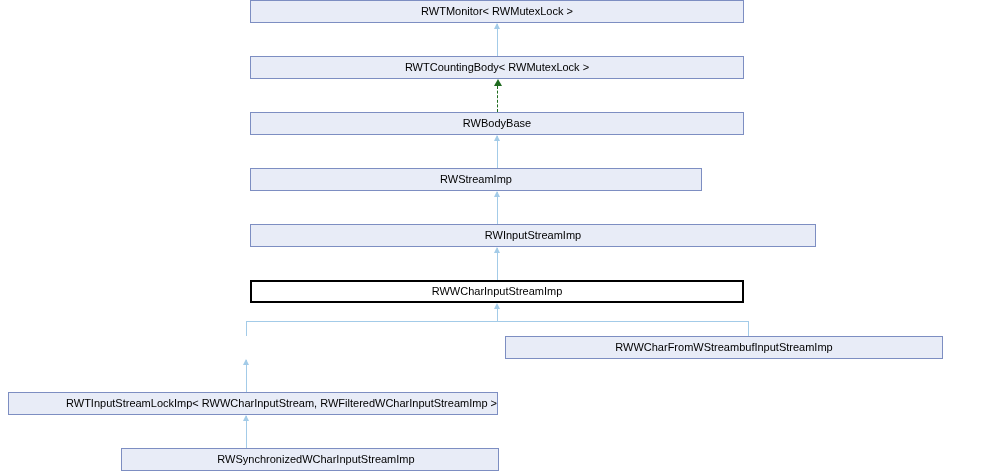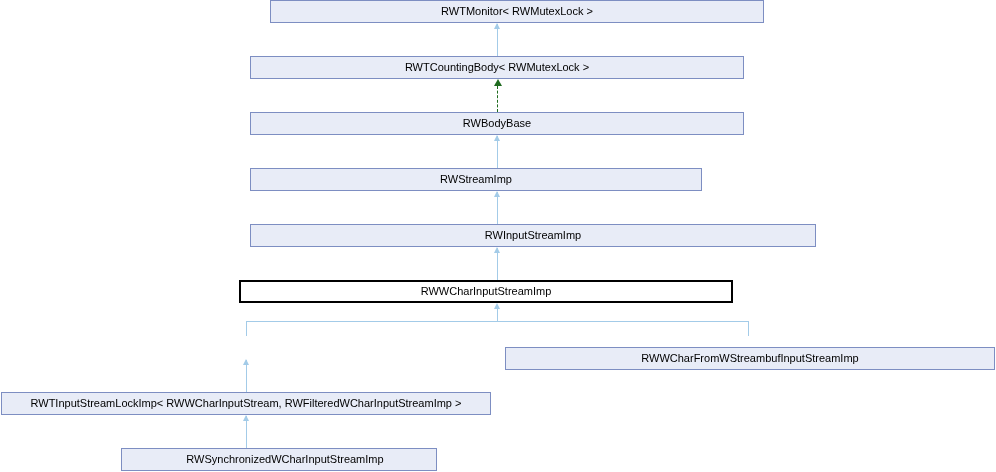--- a/index.html
+++ b/index.html
@@ -94,32 +94,32 @@
   <div class="edge-h" style="left:246px; top:321px; width:503px;"></div>
   <div class="edge-v" style="left:246px; top:321px; height:15px;"></div>
   <div class="edge-v" style="left:748px; top:321px; height:15px;"></div>
 
   <div class="edge-v" style="left:246px; top:360px; height:32px;"></div>
   <div class="arrow-up" style="left:243px; top:359px;"></div>
 
   <div class="edge-v" style="left:246px; top:416px; height:32px;"></div>
   <div class="arrow-up" style="left:243px; top:415px;"></div>
 
-  <div class="node" style="left:250px; top:0px; width:494px;margin-left:20px;">RWTMonitor&lt; RWMutexLock &gt;</div>
+  <div class="node" style="left:250px; top:0px; width:494px;">RWTMonitor&lt; RWMutexLock &gt;</div>
 
   <div class="node" style="left:250px; top:56px; width:494px;">RWTCountingBody&lt; RWMutexLock &gt;</div>
 
   <div class="node" style="left:250px; top:112px; width:494px;">RWBodyBase</div>
 
   <div class="node" style="left:250px; top:168px; width:452px;">RWStreamImp</div>
 
   <div class="node" style="left:250px; top:224px; width:566px;">RWInputStreamImp</div>
 
-  <div class="node focus" style="left:239px; top:280px; width:494px;">RWWCharInputStreamImp</div>
+  <div class="node focus" style="left:250px; top:280px; width:494px;">RWWCharInputStreamImp</div>
 
 
-  <div class="node" style="left:505px; top:347px; width:490px;">RWWCharFromWStreambufInputStreamImp</div>
+  <div class="node" style="left:505px; top:336px; width:438px;">RWWCharFromWStreambufInputStreamImp</div>
 
-  <div class="node" style="left:1px; top:392px; width:490px;">RWTInputStreamLockImp&lt; RWWCharInputStream, RWFilteredWCharInputStreamImp &gt;</div>
+  <div class="node" style="left:8px; top:392px; width:490px;text-align:right;">RWTInputStreamLockImp&lt; RWWCharInputStream, RWFilteredWCharInputStreamImp &gt;</div>
 
-  <div class="node" style="left:121px; top:448px; width:316px;padding-left:12px;">RWSynchronizedWCharInputStreamImp</div>
+  <div class="node" style="left:121px; top:448px; width:378px;padding-left:12px;">RWSynchronizedWCharInputStreamImp</div>
 
 </div>
 
 </body></html>

